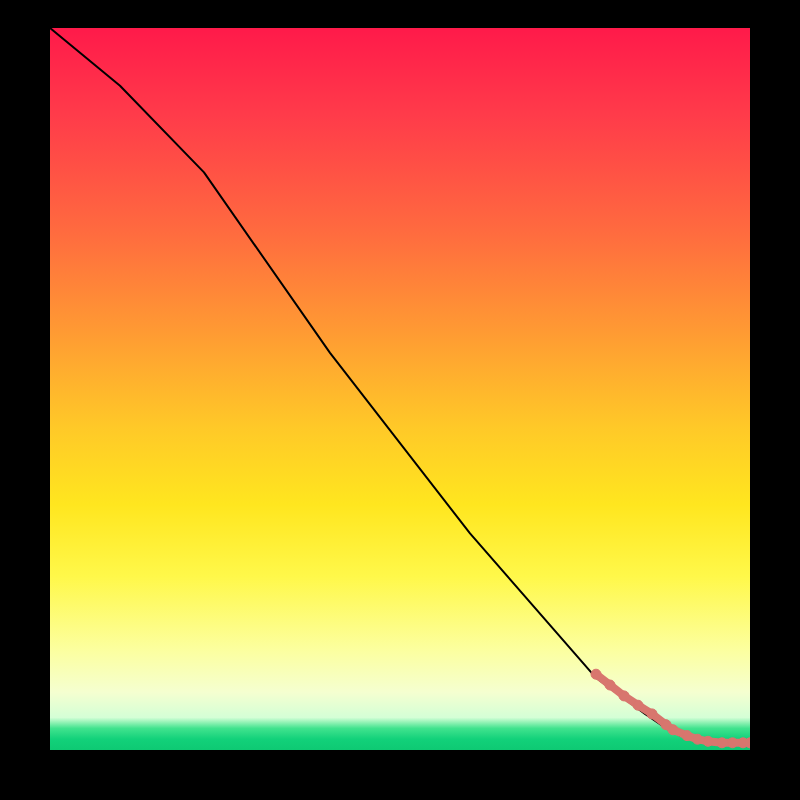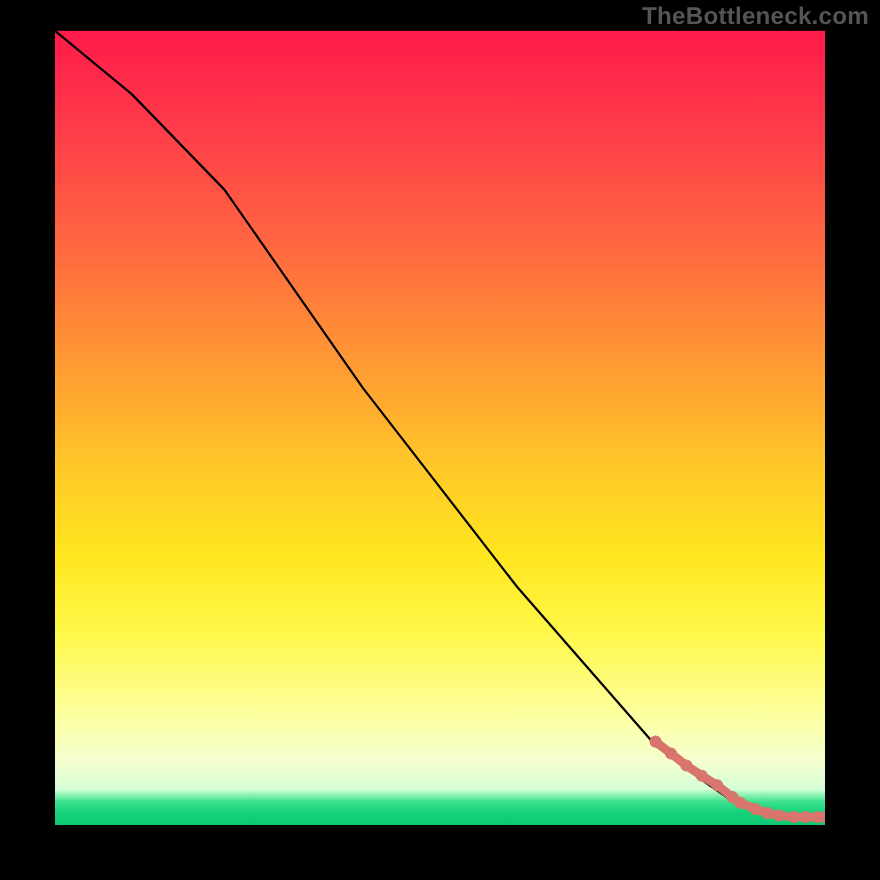--- a/index.html
+++ b/index.html
@@ -78,21 +78,20 @@
     stroke: #d8766e;
     stroke-width: 8;
     stroke-linecap: round;
   }
 </style>
 </head>
 <body>
 
 <div class="frame">
 
-  <div class="watermark">TheBottleneck.com</div>
 
   <div class="plot-wrap">
     <div class="plot-bg"></div>
 
     <svg class="overlay" viewBox="0 0 700 722" preserveAspectRatio="none">
       <g>
         <path id="curve-path" class="curve" d="M0.0 0.0 L70.0 57.8 L154.0 144.4 L280.0 324.9 L420.0 505.4 L546.0 649.8 L595.0 685.9 L616.0 700.3 L630.0 707.6 L644.0 711.2 L658.0 714.8 L672.0 714.8 L686.0 714.8 L700.0 714.8"></path>
       </g>
       <g id="marker-group">
           <circle cx="546.0" cy="646.2" r="5" class="marker"></circle>

